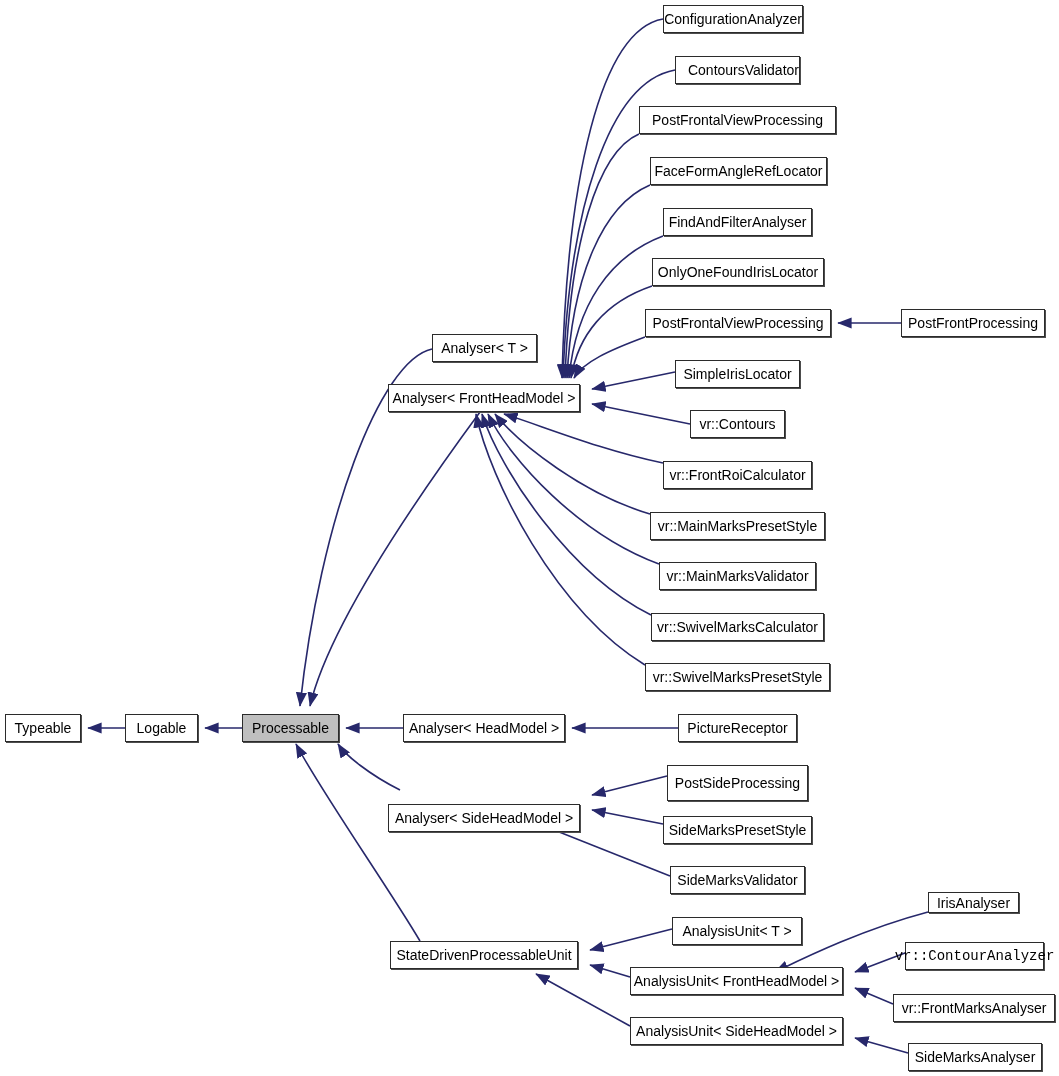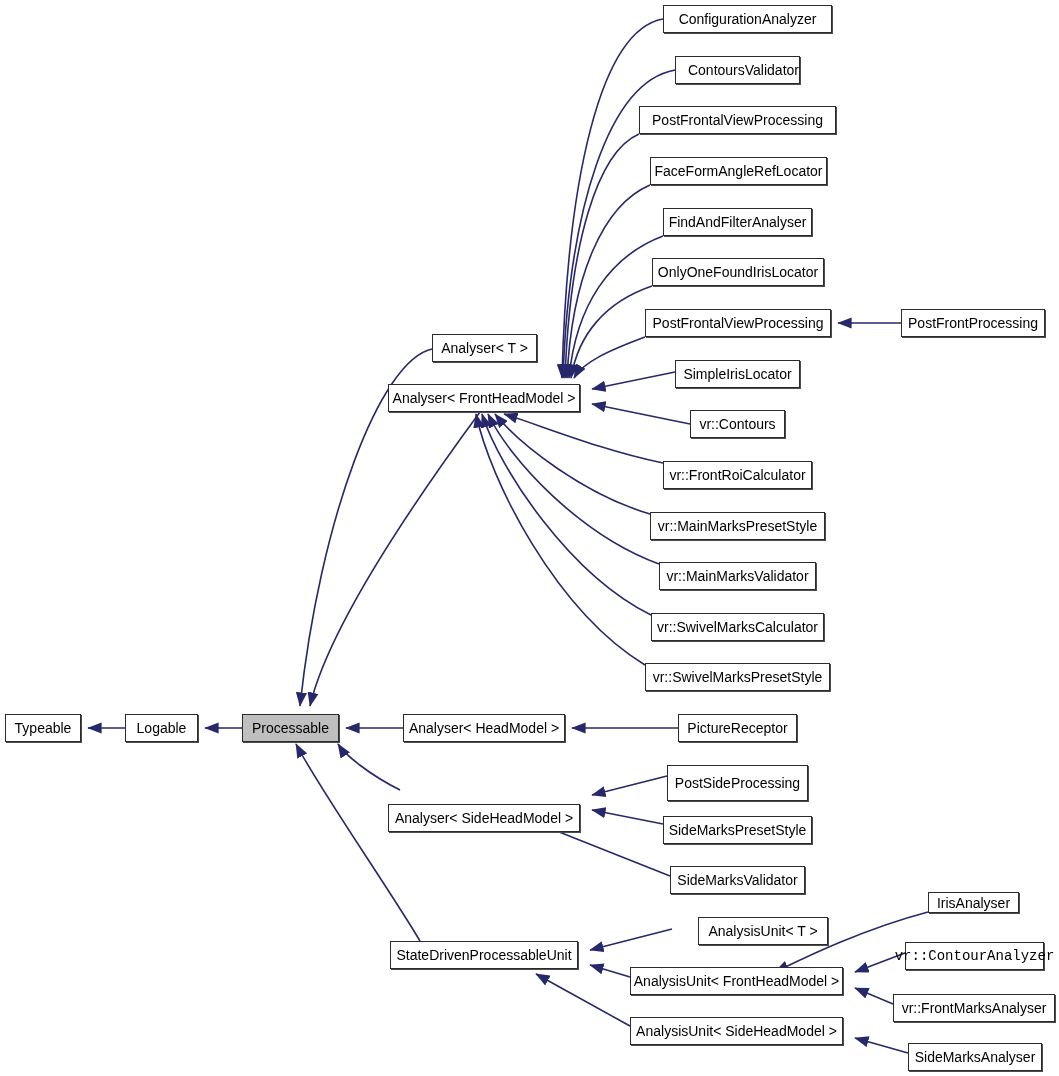--- a/index.html
+++ b/index.html
@@ -77,21 +77,21 @@
       </div>
       <div class="node" style="left: 403px; top: 714px; width: 162px; height: 28px;">
         <span class="node-label">Analyser&lt; HeadModel &gt;</span>
       </div>
       <div class="node" style="left: 388px; top: 790px; width: 192px; height: 28px; margin-top: 14px;">
         <span class="node-label">Analyser&lt; SideHeadModel &gt;</span>
       </div>
       <div class="node" style="left: 390px; top: 941px; width: 188px; height: 28px;">
         <span class="node-label">StateDrivenProcessableUnit</span>
       </div>
-      <div class="node" style="left: 663px; top: 5px; width: 169px; height: 28px;">
+      <div class="node" style="left: 663px; top: 5px; width: 140px; height: 28px;">
         <span class="node-label">ConfigurationAnalyzer</span>
       </div>
       <div class="node" style="left: 675px; top: 56px; width: 125px; height: 28px; justify-content: flex-end;">
         <span class="node-label">ContoursValidator</span>
       </div>
       <div class="node" style="left: 639px; top: 106px; width: 197px; height: 28px;">
         <span class="node-label">PostFrontalViewProcessing</span>
       </div>
       <div class="node" style="left: 650px; top: 157px; width: 177px; height: 28px;">
         <span class="node-label">FaceFormAngleRefLocator</span>
@@ -134,21 +134,21 @@
       </div>
       <div class="node" style="left: 667px; top: 765px; width: 141px; height: 36px;">
         <span class="node-label">PostSideProcessing</span>
       </div>
       <div class="node" style="left: 663px; top: 816px; width: 149px; height: 28px;">
         <span class="node-label">SideMarksPresetStyle</span>
       </div>
       <div class="node" style="left: 670px; top: 866px; width: 135px; height: 28px;">
         <span class="node-label">SideMarksValidator</span>
       </div>
-      <div class="node" style="left: 672px; top: 917px; width: 130px; height: 28px; margin-left: 26px;">
+      <div class="node" style="left: 672px; top: 917px; width: 130px; height: 28px;">
         <span class="node-label">AnalysisUnit&lt; T &gt;</span>
       </div>
       <div class="node" style="left: 630px; top: 967px; width: 213px; height: 28px;">
         <span class="node-label">AnalysisUnit&lt; FrontHeadModel &gt;</span>
       </div>
       <div class="node" style="left: 630px; top: 1017px; width: 213px; height: 28px;">
         <span class="node-label">AnalysisUnit&lt; SideHeadModel &gt;</span>
       </div>
       <div class="node" style="left: 928px; top: 892px; width: 91px; height: 21px;">
         <span class="node-label">IrisAnalyser</span>

